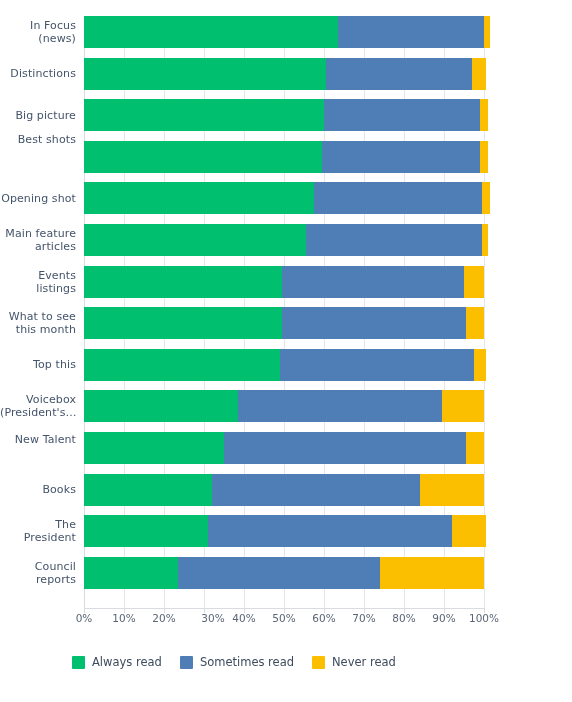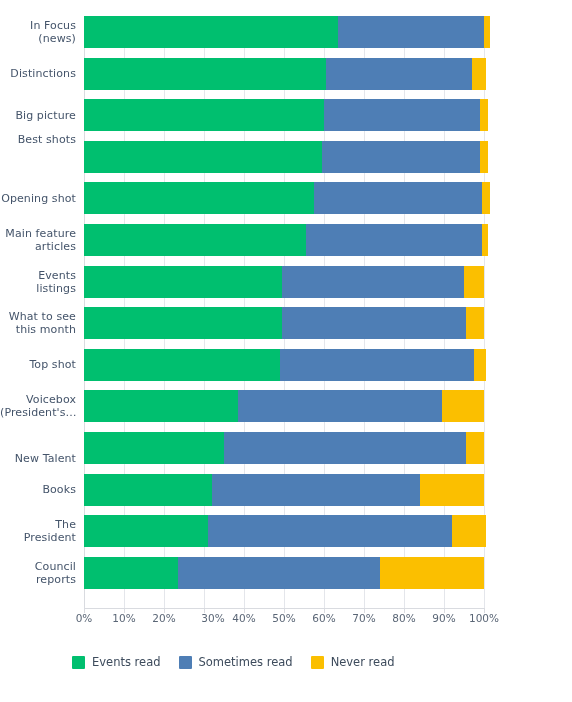--- a/index.html
+++ b/index.html
@@ -148,23 +148,23 @@
 
   <div class="cat-labels">
       <div class="cat-label" style="top: 3px;">In Focus (news)</div>
       <div class="cat-label" style="top: 51.1px;">Distinctions</div>
       <div class="cat-label" style="top: 92.7px;">Big picture</div>
       <div class="cat-label" style="top: 117px;">Best shots</div>
       <div class="cat-label" style="top: 175.9px;">Opening shot</div>
       <div class="cat-label" style="top: 211px;">Main feature articles</div>
       <div class="cat-label" style="top: 294.2px;">What to see this month</div>
       <div class="cat-label" style="top: 252.6px;">Events listings</div>
-      <div class="cat-label" style="top: 342.3px;">Top shot</div>
+      <div class="cat-label" style="top: 342.3px;">Top this</div>
       <div class="cat-label" style="top: 377.4px;">Voicebox (President's…</div>
-      <div class="cat-label" style="top: 436px; margin-left: 45px;">New Talent</div>
+      <div class="cat-label" style="top: 417px; margin-left: 45px;">New Talent</div>
       <div class="cat-label" style="top: 467.1px;">Books</div>
       <div class="cat-label" style="top: 502.2px;">The President</div>
       <div class="cat-label" style="top: 543.8px;">Council reports</div>
     </div>
 
   <div class="plot-area">
     <div class="gridlines">
         <div class="gridline axis-start" style="left: 0px;"></div>
         <div class="gridline" style="left: 40px;"></div>
         <div class="gridline" style="left: 80px;"></div>
@@ -262,21 +262,21 @@
       <div class="x-tick" style="left: 324px;">60%</div>
       <div class="x-tick" style="left: 364px;">70%</div>
       <div class="x-tick" style="left: 404px;">80%</div>
       <div class="x-tick" style="left: 444px;">90%</div>
       <div class="x-tick" style="left: 484px;">100%</div>
     </div>
 
   <div class="legend">
       <div class="legend-item">
         <span class="legend-swatch" style="background: rgb(0, 191, 111);"></span>
-        <span class="legend-text">Events read</span>
+        <span class="legend-text">Always read</span>
       </div>
       <div class="legend-item">
         <span class="legend-swatch" style="background: rgb(78, 126, 181);"></span>
         <span class="legend-text">Sometimes read</span>
       </div>
       <div class="legend-item">
         <span class="legend-swatch" style="background: rgb(251, 191, 0);"></span>
         <span class="legend-text">Never read</span>
       </div>
     </div>

